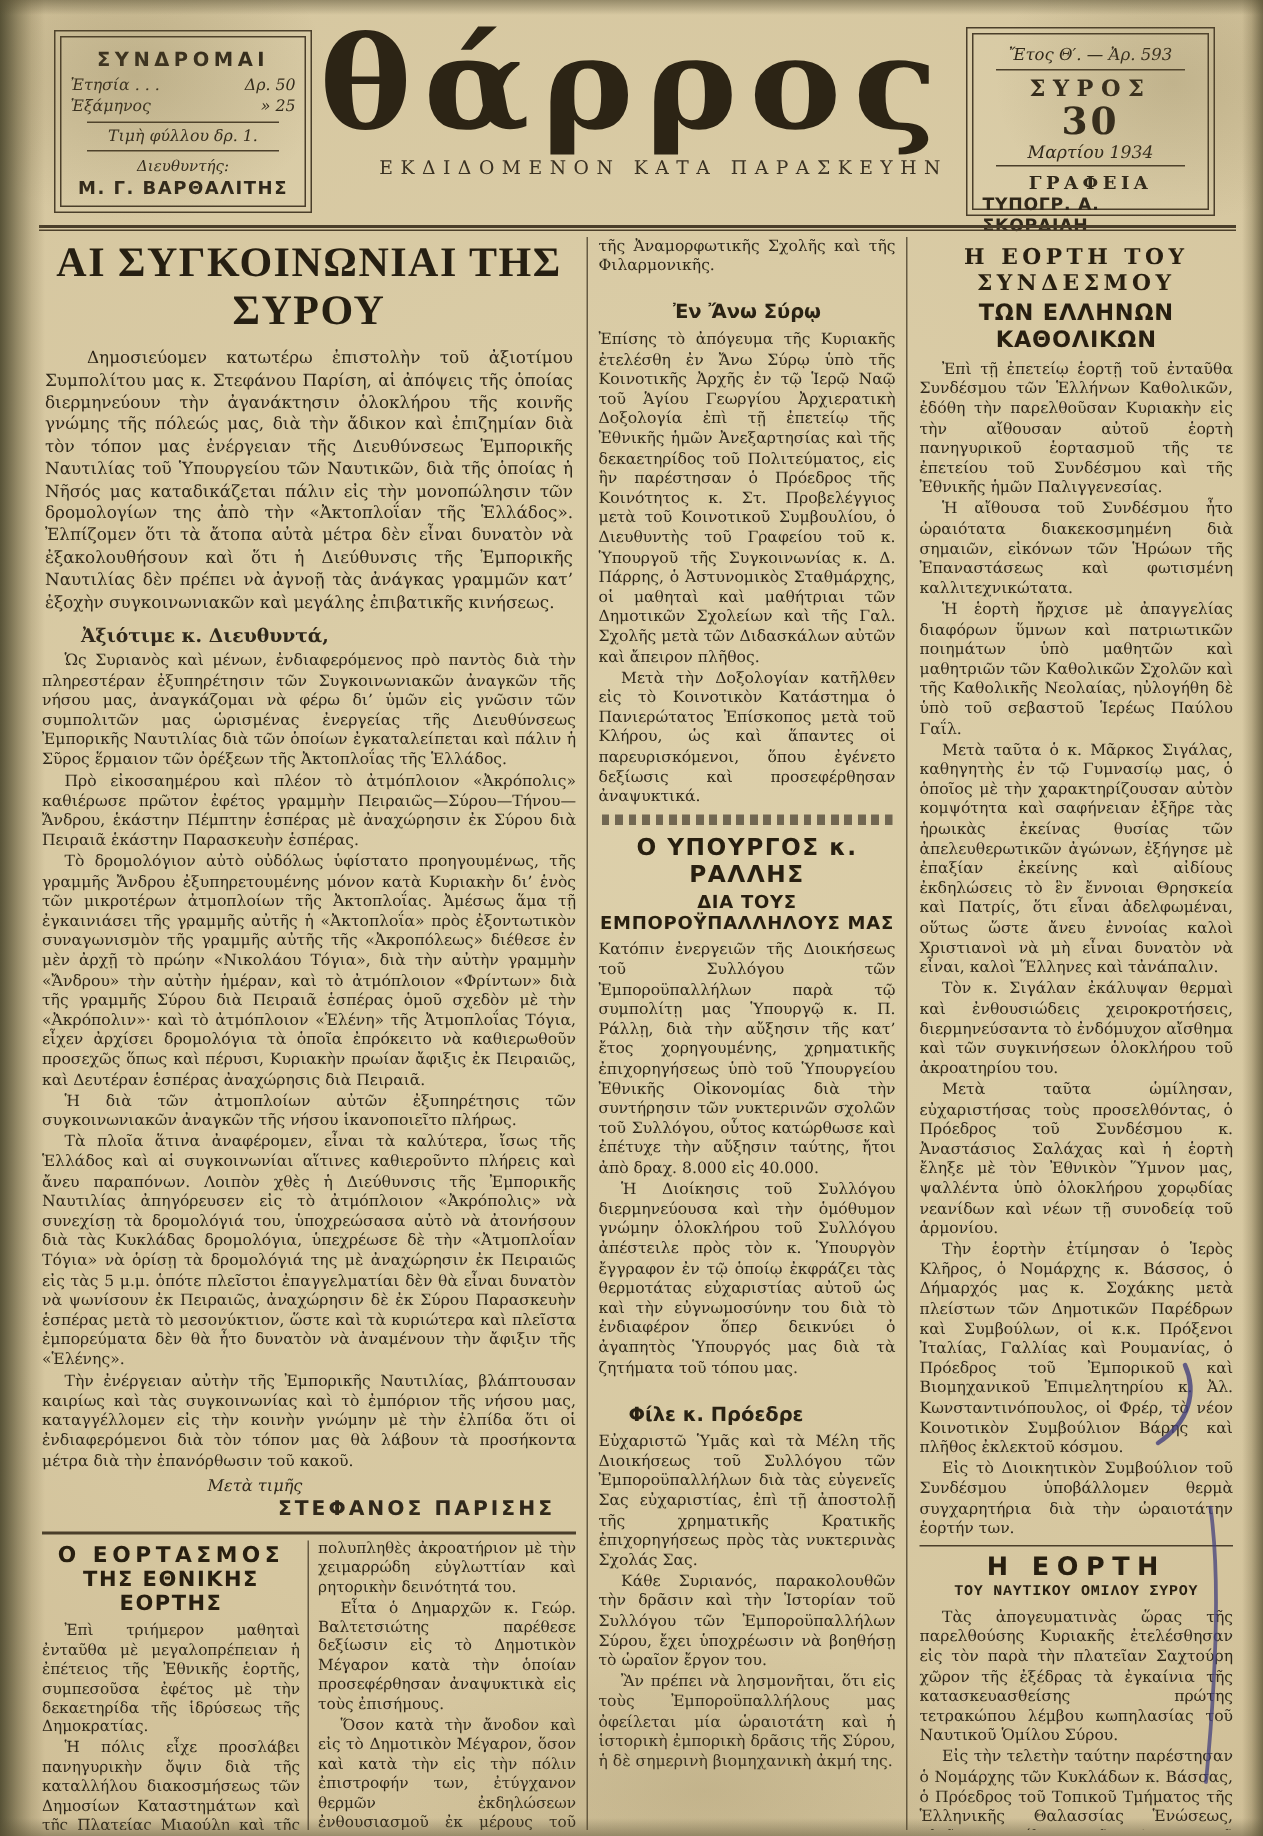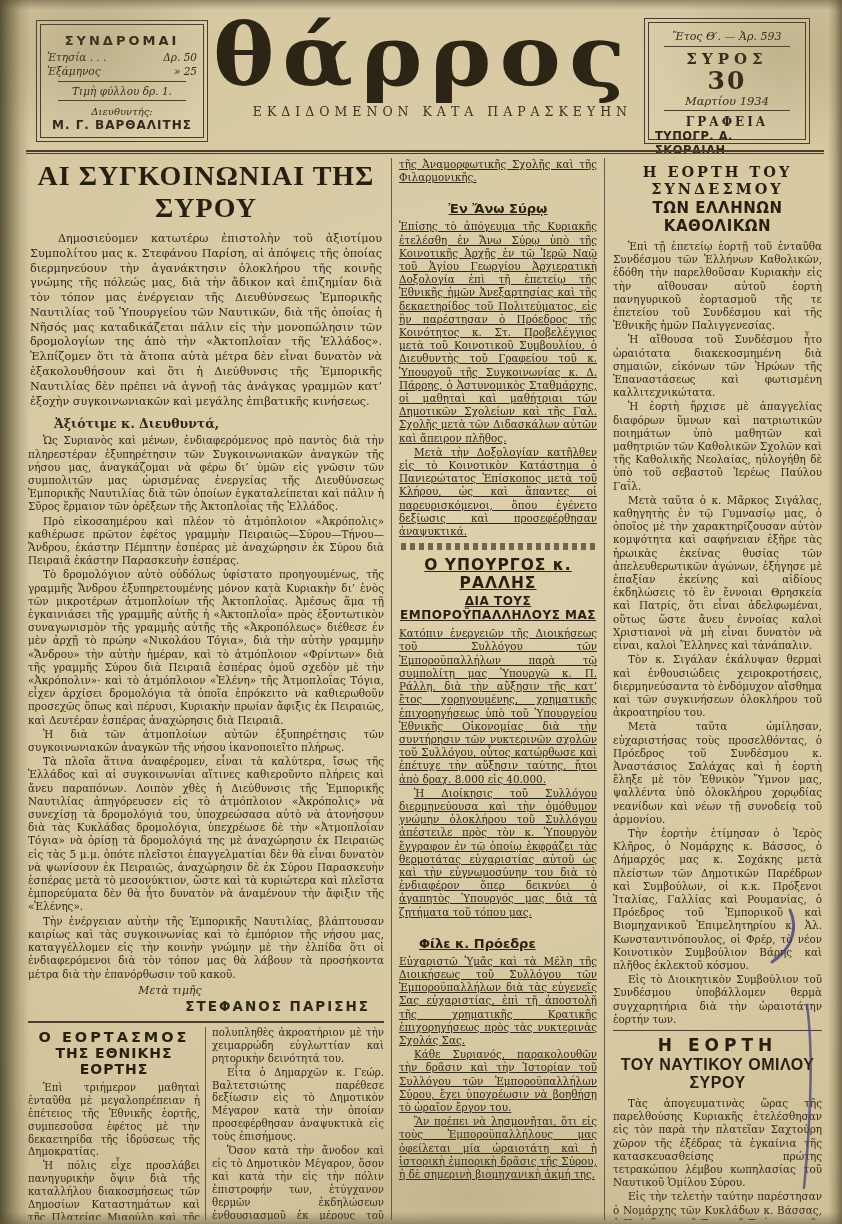--- a/index.html
+++ b/index.html
@@ -58,21 +58,21 @@
   .issue-date{font-size:11.5px;font-style:italic;margin-top:1px;}
   .issue-off-label{font-family:"DejaVu Serif",serif;font-weight:bold;font-size:12px;letter-spacing:3px;margin-top:2px;}
   .issue-off-name{font-family:"DejaVu Sans",sans-serif;font-weight:bold;font-size:11.5px;letter-spacing:.5px;}
 
   .header-rule{position:absolute;left:26px;right:18px;top:150px;height:4px;
     border-top:2px solid var(--rule);border-bottom:1px solid var(--rule);}
 
   
   .content{position:absolute;left:28px;right:20px;top:158px;bottom:4px;display:flex;overflow:hidden;}
   .col1{width:364px;padding-right:7px;border-right:1px solid rgba(74,62,42,.8);display:flex;flex-direction:column;overflow:hidden;}
-  .col2{width:213px;padding:0 7px;border-right:1px solid rgba(74,62,42,.8);overflow:hidden;text-decoration:underline;}
+  .col2{width:213px;padding:0 7px;border-right:1px solid rgba(74,62,42,.8);overflow:hidden;}
   .col3{flex:1;padding-left:8px;overflow:hidden;}
 
   p.para{font-size:10.4px;line-height:1.27;text-align:justify;text-indent:15px;margin-bottom:1px;color:var(--ink);}
   .cont p.para:first-child{text-indent:0;}
 
   .headline{font-family:Liberation Serif, serif;font-weight:bold;font-size:28px;letter-spacing:1px;
     text-align:center;color:#261f12;margin:2px 0 8px;}
   .lead-intro{font-size:11.2px;line-height:1.32;text-align:justify;text-indent:28px;padding:0 2px;margin-bottom:4px;}
   .salutation{font-size:12.5px;font-weight:bold;text-indent:26px;margin:3px 0 3px;}
   .closing{font-size:10.8px;font-style:italic;text-align:center;padding-right:72px;margin-top:2px;}
@@ -89,21 +89,21 @@
 
   .subhead{font-family:"DejaVu Sans",sans-serif;font-weight:bold;font-size:13px;text-align:center;margin:17px 0 4px;color:#2a2213;}
   .h2-wrap{margin:6px 0 5px;text-align:center;color:#281f10;}
   .h2-wrap .l1{font-family:"DejaVu Sans",sans-serif;font-weight:bold;font-size:15.5px;letter-spacing:1px;}
   .h2-wrap .l2{font-family:"DejaVu Sans",sans-serif;font-weight:bold;font-size:12px;letter-spacing:.5px;margin-top:2px;}
   .h3-wrap{margin:5px 0 5px;text-align:center;color:#281f10;}
   .h3-wrap .l1{font-family:"DejaVu Serif",serif;font-weight:bold;font-size:14.5px;letter-spacing:3px;}
   .h3-wrap .l2{font-family:"DejaVu Sans",sans-serif;font-weight:bold;font-size:15px;letter-spacing:.5px;margin-top:2px;}
   .h4-wrap{margin:4px 0 5px;text-align:center;color:#281f10;}
   .h4-wrap .l1{font-family:"DejaVu Sans",sans-serif;font-weight:bold;font-size:17px;letter-spacing:5px;}
-  .h4-wrap .l2{font-family:Liberation Sans, sans-serif;font-weight:bold;font-size:16px;letter-spacing:.5px;margin-top:1px;}
+  .h4-wrap .l2{font-family:Liberation Mono, monospace;font-weight:bold;font-size:10px;letter-spacing:.5px;margin-top:1px;}
   .rule-thin{border-top:1px solid var(--rule);margin:4px 0;}
   .orn-row{height:7px;margin:5px 2px;
     background-image:repeating-linear-gradient(90deg, var(--ink-soft) 0 5px, transparent 5px 9px);opacity:.7;}
 
   .pen{position:absolute;left:0;top:0;z-index:6;pointer-events:none;}
   .stain{position:absolute;border-radius:50%;pointer-events:none;z-index:1;}
 </style>
 </head>
 <body>
 

